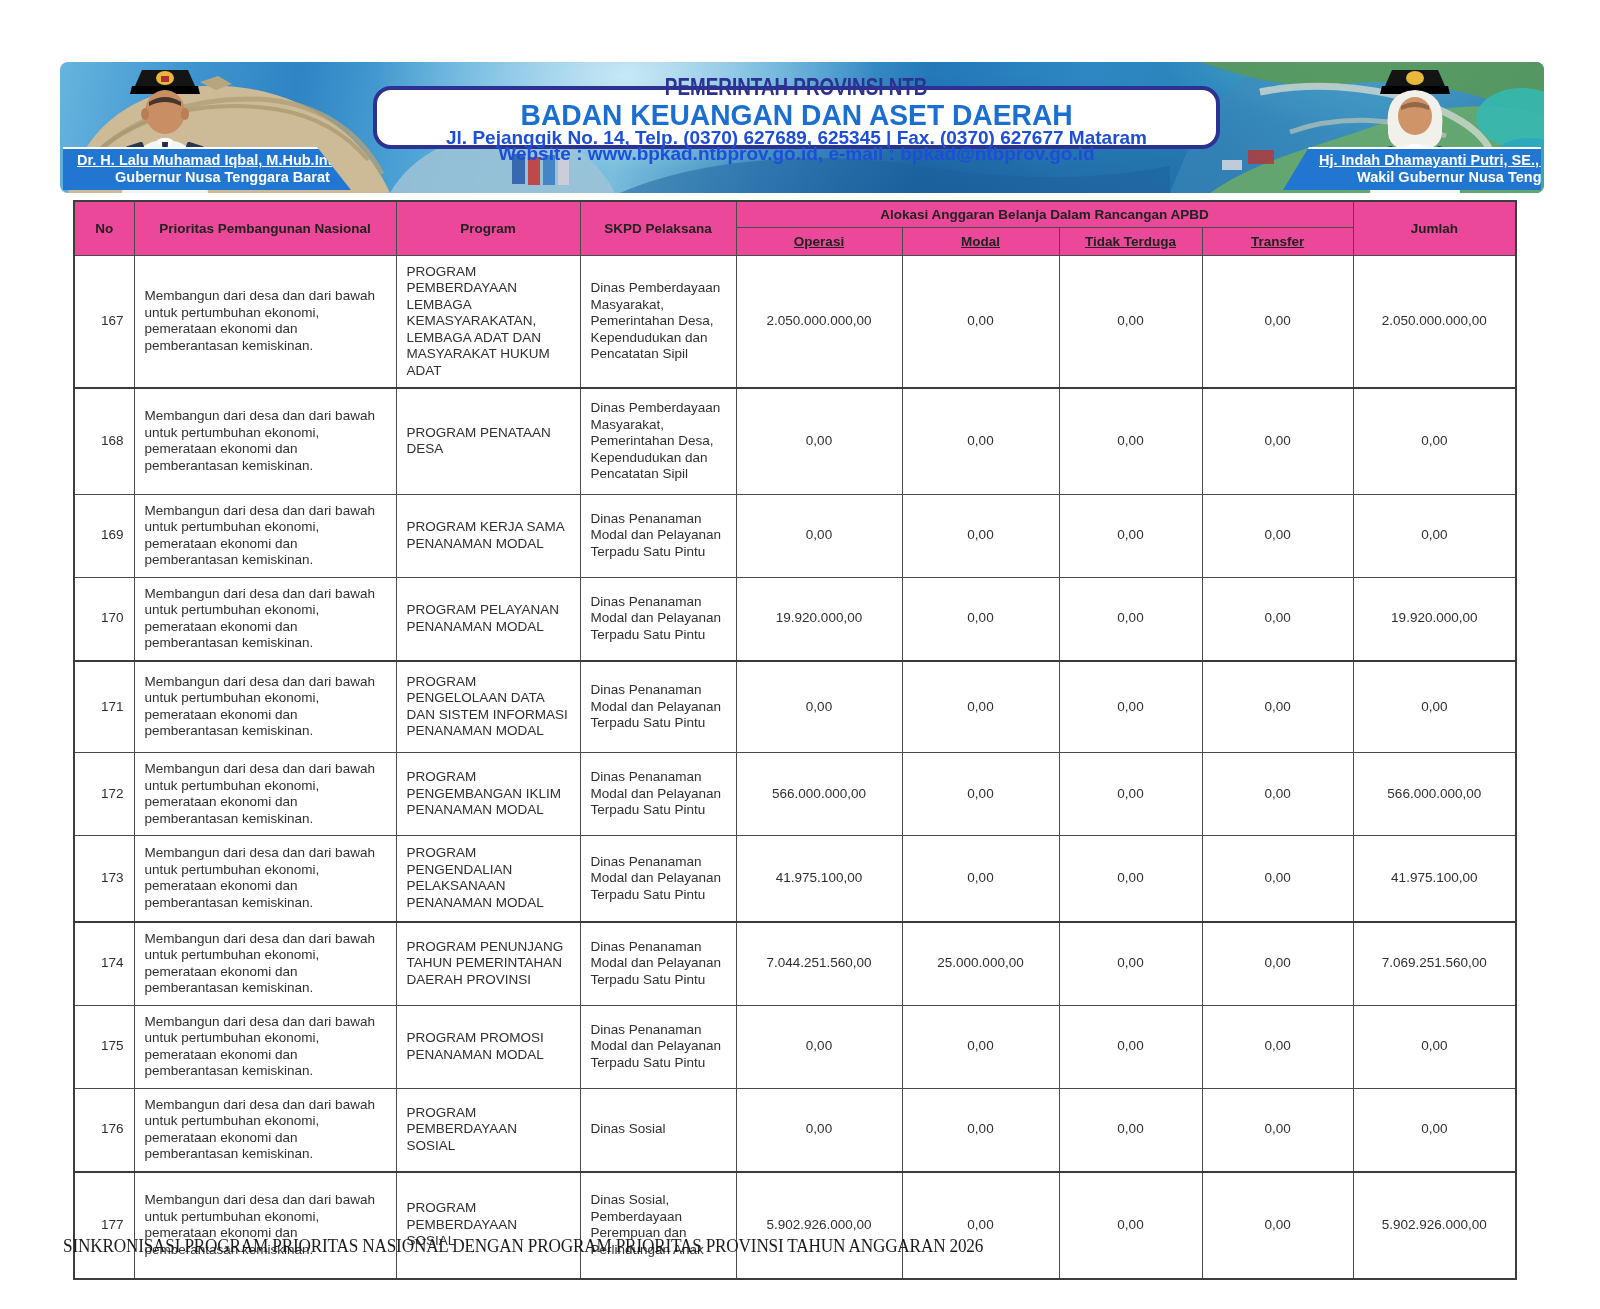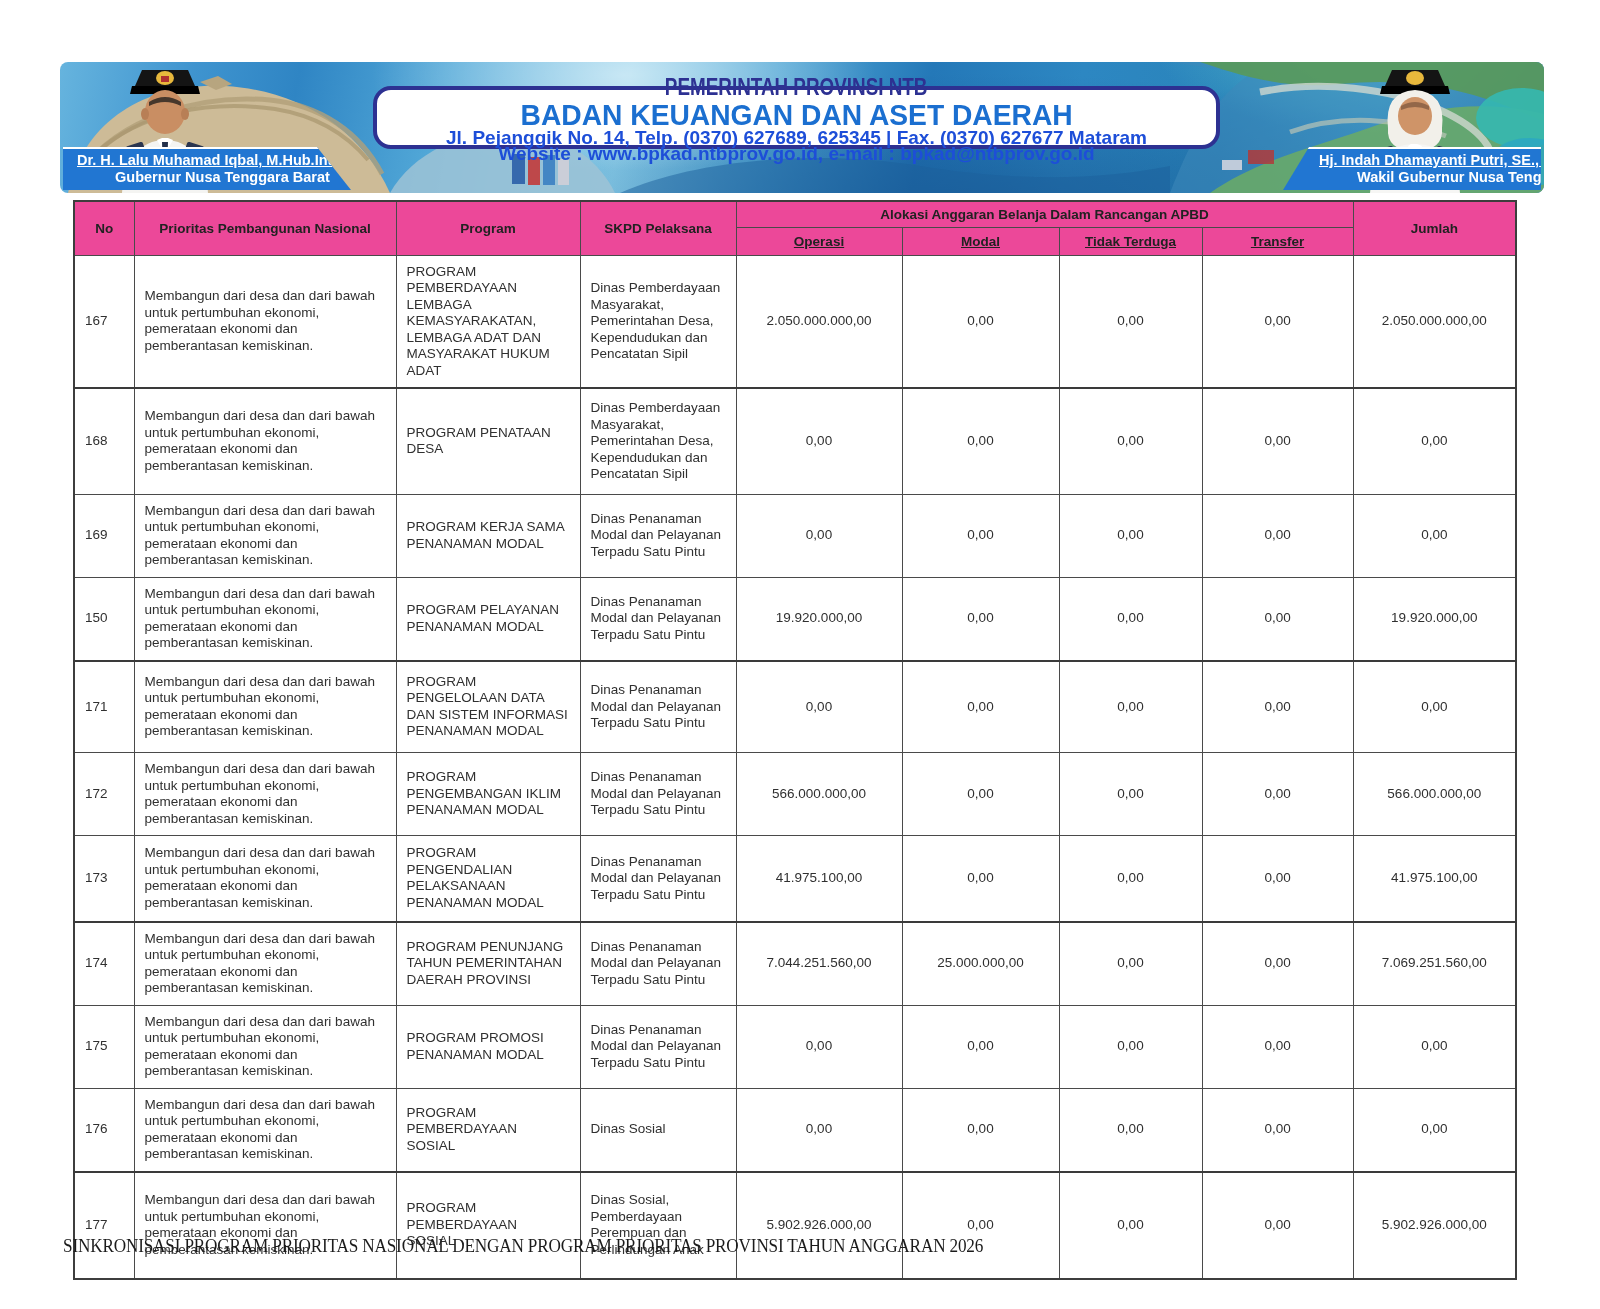--- a/index.html
+++ b/index.html
@@ -74,21 +74,21 @@
     font-size:13.5px; font-weight:bold; color:#222; background:#ec4899;
     text-align:center; vertical-align:middle; padding:4px 4px;
   }
   thead tr.grp-row th { height:26px; }
   thead tr.sub-row th { height:28px;text-decoration:underline; }
   tbody td {
     font-size:13.5px; color:#303030; background:#fff;
     vertical-align:middle; padding:8px 10px; line-height:16.5px;
     word-wrap:break-word;
   }
-  td.c-no { text-align:left; }
+  td.c-no { text-align:right; }
   td.c-num { text-align:center; white-space:nowrap; }
   tbody tr.grp td { border-top:2.8px solid #3a3a3a; }
   tbody tr:nth-child(1)  { height:127px; }
   tbody tr:nth-child(2)  { height:106px; }
   tbody tr:nth-child(3)  { height:80px; }
   tbody tr:nth-child(4)  { height:78px; }
   tbody tr:nth-child(5)  { height:92px; }
   tbody tr:nth-child(6)  { height:80px; }
   tbody tr:nth-child(7)  { height:86px; }
   tbody tr:nth-child(8)  { height:75px; }
@@ -248,21 +248,21 @@
     <td class="c-txt">PROGRAM KERJA SAMA PENANAMAN MODAL</td>
     <td class="c-txt">Dinas Penanaman Modal dan Pelayanan Terpadu Satu Pintu</td>
     <td class="c-num">0,00</td>
     <td class="c-num">0,00</td>
     <td class="c-num">0,00</td>
     <td class="c-num">0,00</td>
     <td class="c-num">0,00</td>
   </tr>
 
   <tr>
-    <td class="c-no">150</td>
+    <td class="c-no">170</td>
     <td class="c-txt">Membangun dari desa dan dari bawah untuk pertumbuhan ekonomi, pemerataan ekonomi dan pemberantasan kemiskinan.</td>
     <td class="c-txt">PROGRAM PELAYANAN PENANAMAN MODAL</td>
     <td class="c-txt">Dinas Penanaman Modal dan Pelayanan Terpadu Satu Pintu</td>
     <td class="c-num">19.920.000,00</td>
     <td class="c-num">0,00</td>
     <td class="c-num">0,00</td>
     <td class="c-num">0,00</td>
     <td class="c-num">19.920.000,00</td>
   </tr>
 

